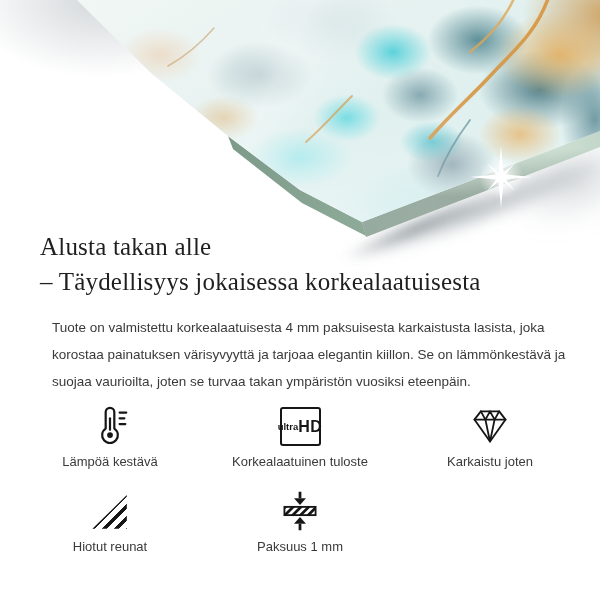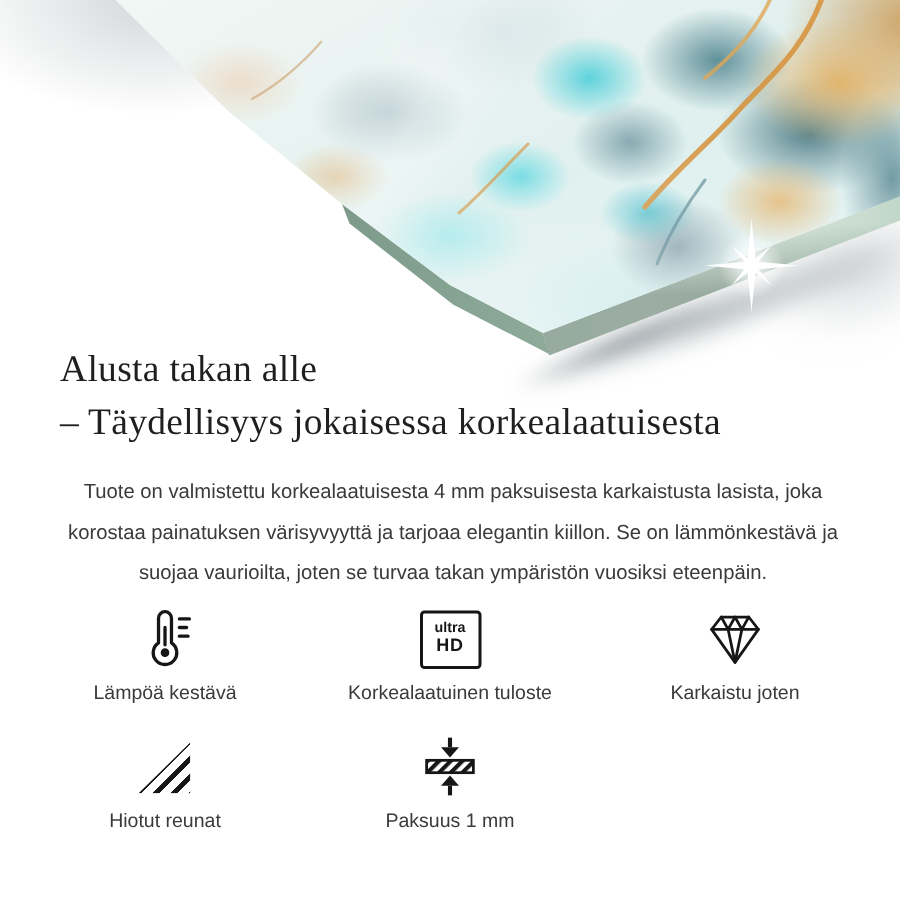--- a/index.html
+++ b/index.html
@@ -84,41 +84,41 @@
   .sparkle{position:absolute;left:468px;top:144px;width:66px;height:66px;}
 
   
   .page-title{
     position:absolute;left:40px;top:229px;margin:0;
     font-family:"Liberation Serif","DejaVu Serif",serif;
     font-weight:400;font-size:25px;line-height:35px;
     color:var(--heading,#1f1f1f);letter-spacing:0.2px;
   }
   .description{
-    position:absolute;left:40px;top:314px;width:524px;margin:0;
-    font-size:13.5px;line-height:27px;color:var(--body,#3a3a3a);text-align:center;
+    position:absolute;left:52px;top:314px;width:524px;margin:0;
+    font-size:13.5px;line-height:27px;color:var(--body,#3a3a3a);
   }
 
   .features{
     position:absolute;left:40px;top:402px;width:520px;
     display:grid;grid-template-columns:140px 200px 140px;
     justify-content:space-between;row-gap:18px;
   }
   .feature{display:flex;flex-direction:column;align-items:center;}
   .icon-slot{height:48px;display:flex;align-items:center;justify-content:center;color:var(--icon,#161616);}
   .feature-label{margin-top:4px;font-size:13px;line-height:15px;color:var(--body,#3a3a3a);white-space:nowrap;}
 
   
   .hd-box{
     width:37px;height:35px;border:2.5px solid var(--icon,#161616);border-radius:3px;
-    display:flex;flex-direction:column;align-items:center;justify-content:center;
+    display:flex;flex-direction:row;align-items:center;justify-content:center;
     color:var(--icon,#161616);
   }
   .hd-box .t1{font-size:9.5px;font-weight:bold;line-height:9px;}
-  .hd-box .t2{font-size:12px;font-weight:bold;line-height:15px;letter-spacing:0.5px;}
+  .hd-box .t2{font-size:16px;font-weight:bold;line-height:15px;letter-spacing:0.5px;}
 
   
   .stripe-tri{
     width:40px;height:38px;
     background:repeating-linear-gradient(135deg, var(--icon,#161616) 0 3.5px, transparent 3.5px 8.5px);
     clip-path:polygon(6% 97%, 92% 8%, 92% 97%);
   }
   svg{display:block;}
 </style>
 </head>

